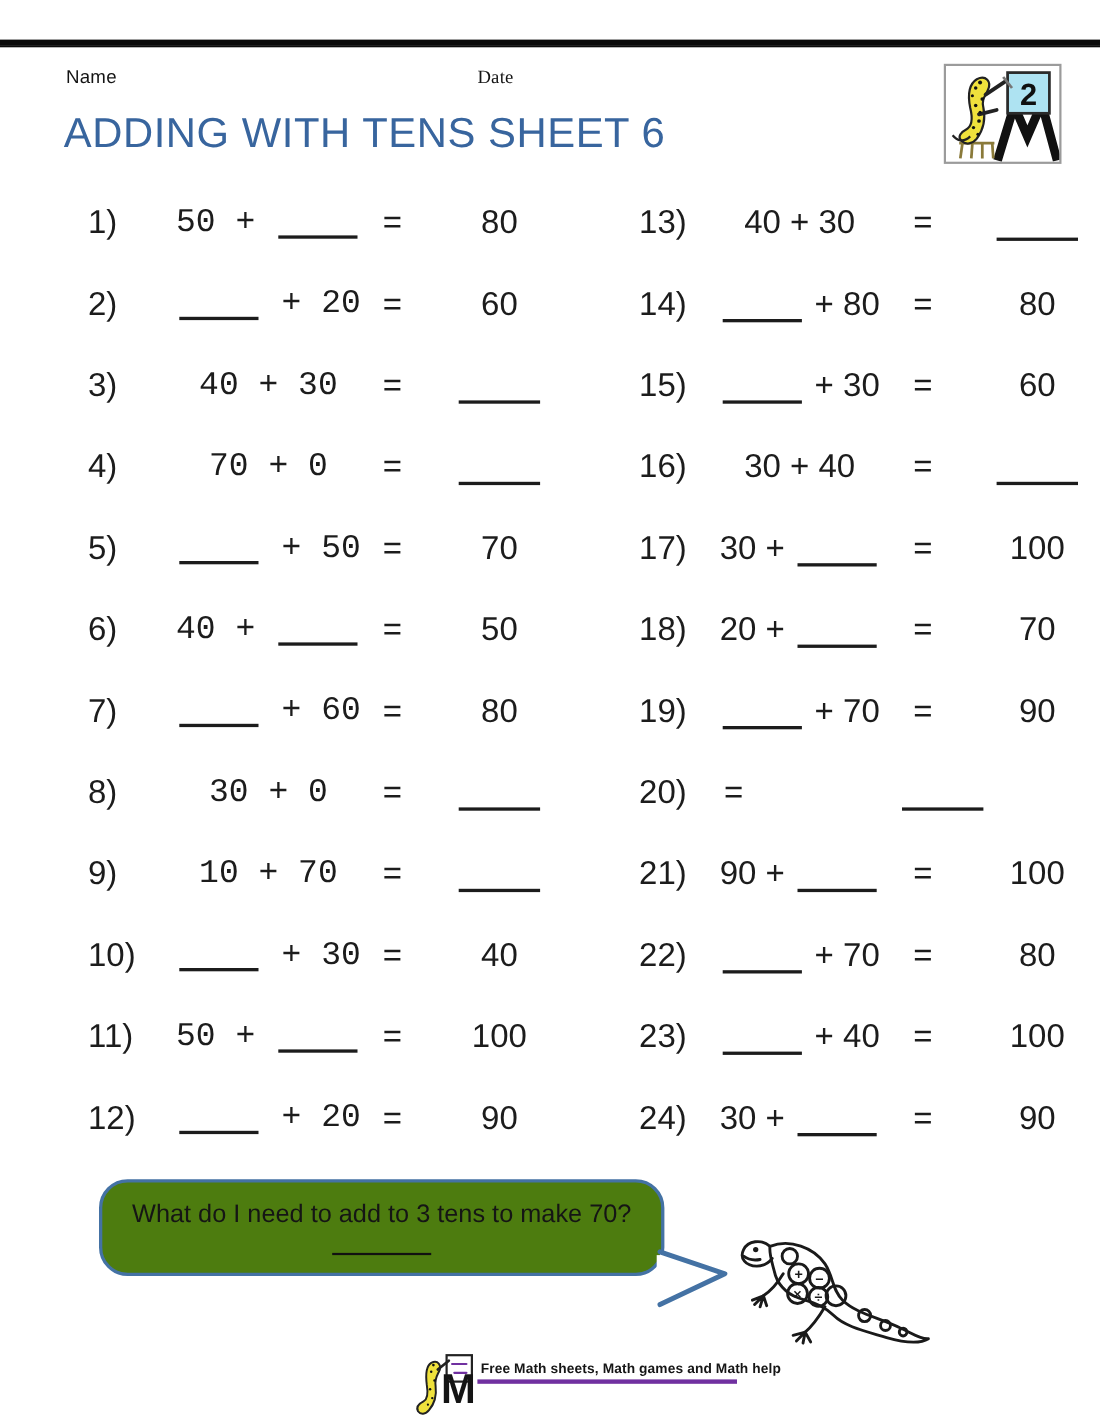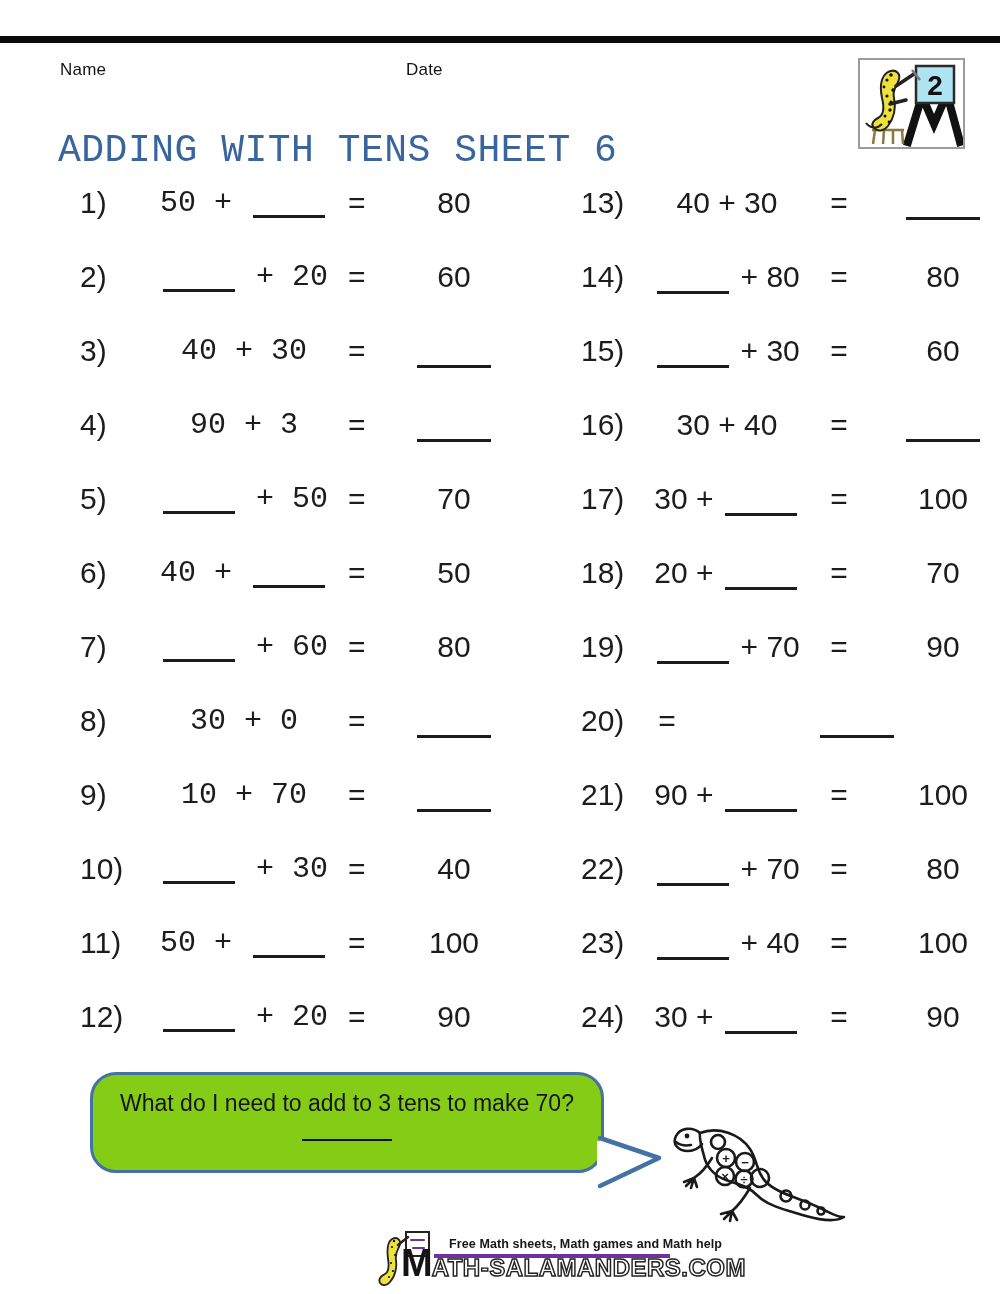--- a/index.html
+++ b/index.html
@@ -5,24 +5,24 @@
   * { margin:0; padding:0; box-sizing:border-box; }
   html,body { background:#ffffff; }
   body { font-family:"Liberation Sans", sans-serif; color:#1c1c1c; }
   #sheet { position:relative; width:1000px; height:1294px; background:#fff; overflow:hidden; }
 
   .top-rule { position:absolute; left:0; top:36px; width:1000px; height:2px;
               background:#fff; border-top:5px solid #0a0a0a; border-bottom:2px solid #0a0a0a; }
 
   .field-label { position:absolute; top:60px; font-size:17px; color:#141414; letter-spacing:0.2px; }
   #name-label { left:60px; }
-  #date-label { left:406px; }
-
-  #page-title { position:absolute; left:58px; top:101px; font-family:Liberation Mono, monospace;
-                font-size:38px; color:var(--title_blue); letter-spacing:0.5px; white-space:nowrap;margin-top:28px; }
+  #date-label { left:434px;font-family:Liberation Serif, serif; }
+
+  #page-title { position:absolute; left:58px; top:101px; font-family:Liberation Sans, sans-serif;
+                font-size:38px; color:var(--title_blue); letter-spacing:0.5px; white-space:nowrap; }
 
   #grade-badge { position:absolute; left:858px; top:58px; width:107px; height:91px;
                  background:#fff; border:2px solid #9b9b9b; }
 
   
   .prob-col { position:absolute; top:166px; width:440px; }
   #col-left  { left:80px; }
   #col-right { left:581px; }
   .prob-row { display:flex; align-items:center; height:74px; font-size:30px; }
   .num { width:60px; flex:none; }
@@ -31,32 +31,32 @@
   #col-right .expr { width:172px; }
   .eq { flex:none; }
   #col-left  .eq { width:40px; text-align:left; }
   #col-right .eq { width:52px; text-align:center; }
   .ans { flex:1; text-align:center; white-space:nowrap; }
   .blank { display:inline-block; width:72px; height:0; border-bottom:3px solid #1c1c1c;
            vertical-align:-7px; margin:0 3px; }
   .ans .blank { width:74px; margin-left:2px; }
 
   
-  #speech-bubble { position:absolute; left:90px; top:1072px; width:514px; height:101px;
-                   background:#84cc16; border:3.5px solid var(--bubble_blue); border-radius:26px; z-index:1; }
+  #speech-bubble { position:absolute; left:90px; top:1072px; width:514px; height:88px;
+                   background:#4d7c0f; border:3.5px solid var(--bubble_blue); border-radius:26px; z-index:1; }
   #question-text { margin:15px 18px 0; text-align:center; font-size:23px; color:#151515; }
   #question-answer-blank { width:90px; height:0; border-bottom:2.5px solid #111; margin:22px auto 0; }
   #bubble-tail { position:absolute; left:596px; top:1124px; z-index:2; }
 
   #salamander-art { position:absolute; left:666px; top:1116px; z-index:0; }
 
   
   #footer-mini-logo { position:absolute; left:376px; top:1229px; }
   #footer-tagline { position:absolute; left:437px; top:1237px; font-size:12.5px; font-weight:bold;
-                    color:#161616; letter-spacing:0.1px;margin-left:12px; }
+                    color:#161616; letter-spacing:0.1px; }
   #footer-divider { position:absolute; left:434px; top:1254px; width:236px; height:3.5px;
                     background:var(--purple_rule); }
   #footer-wordmark { position:absolute; left:401px; top:1244px; display:flex; align-items:baseline;
                      font-weight:bold; white-space:nowrap; z-index:2; }
   #footer-wordmark .big-m { font-size:38px; color:#141414; line-height:1; letter-spacing:-1px; }
   #footer-wordmark .rest  { font-size:24px; line-height:1; color:#ffffff; letter-spacing:0.5px;
                             -webkit-text-stroke:1.4px #222; text-shadow:0 0 1px #222; }
   svg text { font-family:"Liberation Sans", sans-serif; }
 </style>
 </head>
@@ -122,21 +122,21 @@
         <span class="ans">60</span>
       </div>
       <div class="prob-row">
         <span class="num">3)</span>
         <span class="expr">40 + 30</span>
         <span class="eq">=</span>
         <span class="ans"><span class="blank"></span></span>
       </div>
       <div class="prob-row">
         <span class="num">4)</span>
-        <span class="expr">90 + 3</span>
+        <span class="expr">70 + 0</span>
         <span class="eq">=</span>
         <span class="ans"><span class="blank"></span></span>
       </div>
       <div class="prob-row">
         <span class="num">5)</span>
         <span class="expr"><span class="blank"></span> + 50</span>
         <span class="eq">=</span>
         <span class="ans">70</span>
       </div>
       <div class="prob-row">
@@ -315,16 +315,15 @@
         <circle cx="19" cy="26" r="1.1"></circle>
         <circle cx="15" cy="34" r="1.1"></circle>
       <circle cx="17" cy="42" r="1.1"></circle>
         <circle cx="13" cy="48" r="1"></circle>
     </g>
   </svg>
   <div id="footer-tagline">Free Math sheets, Math games and Math help</div>
   <div id="footer-divider"></div>
   <div id="footer-wordmark">
     <span class="big-m">M</span>
-      <span class="rest">ATH-SALAMANDERS.COM</span>
   </div>
 
 </div>
 
 </body></html>

